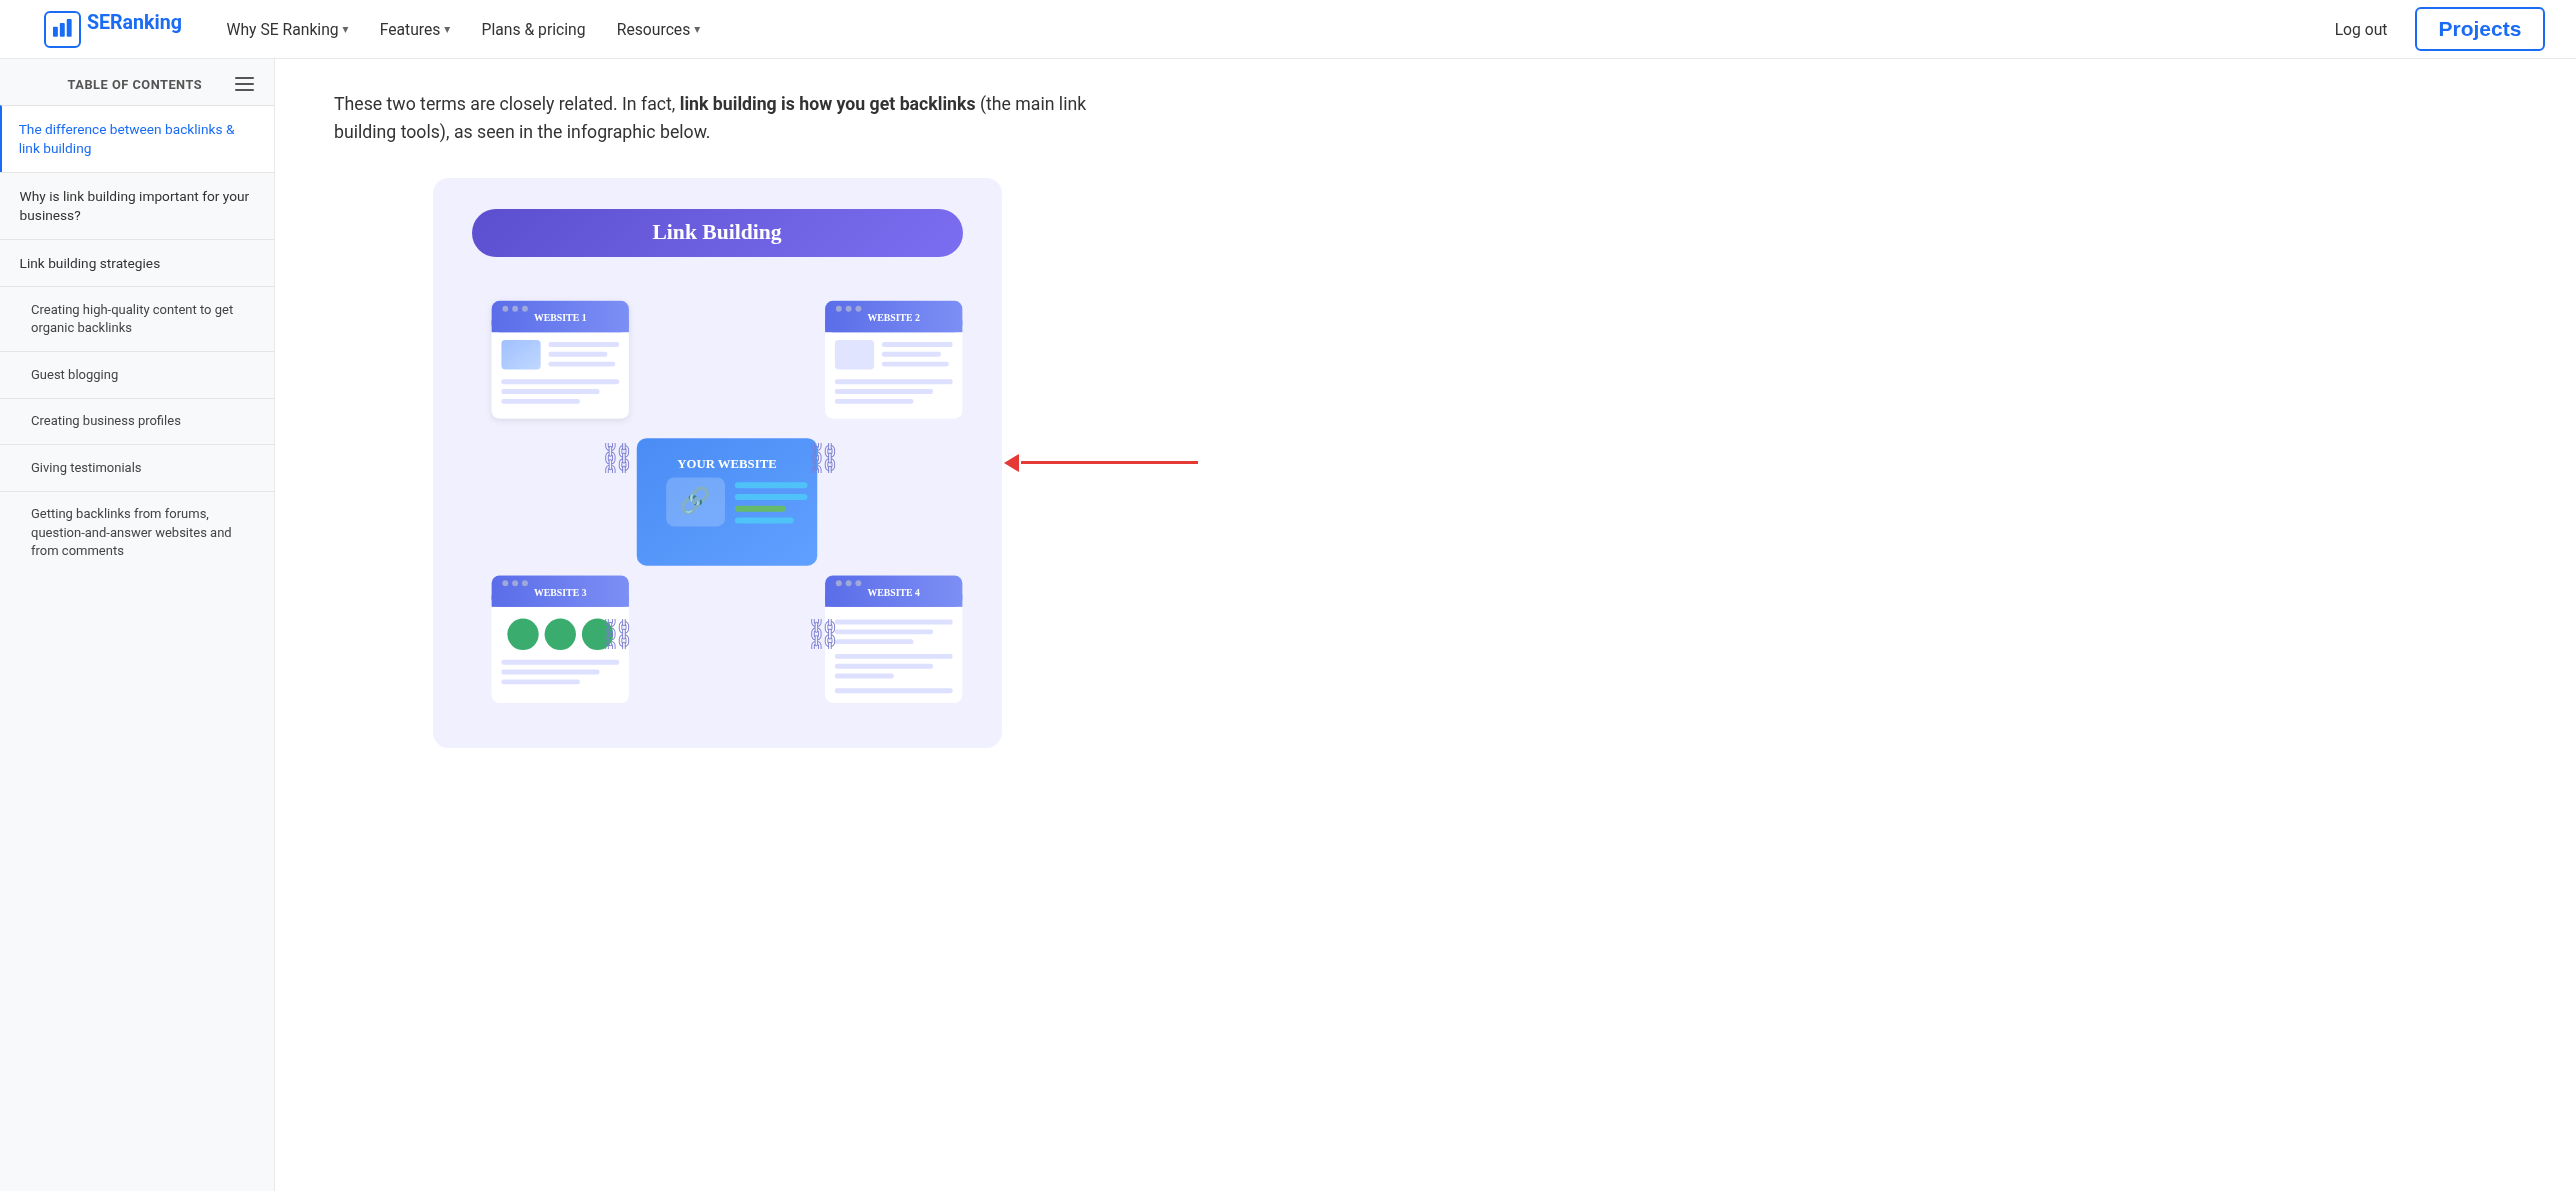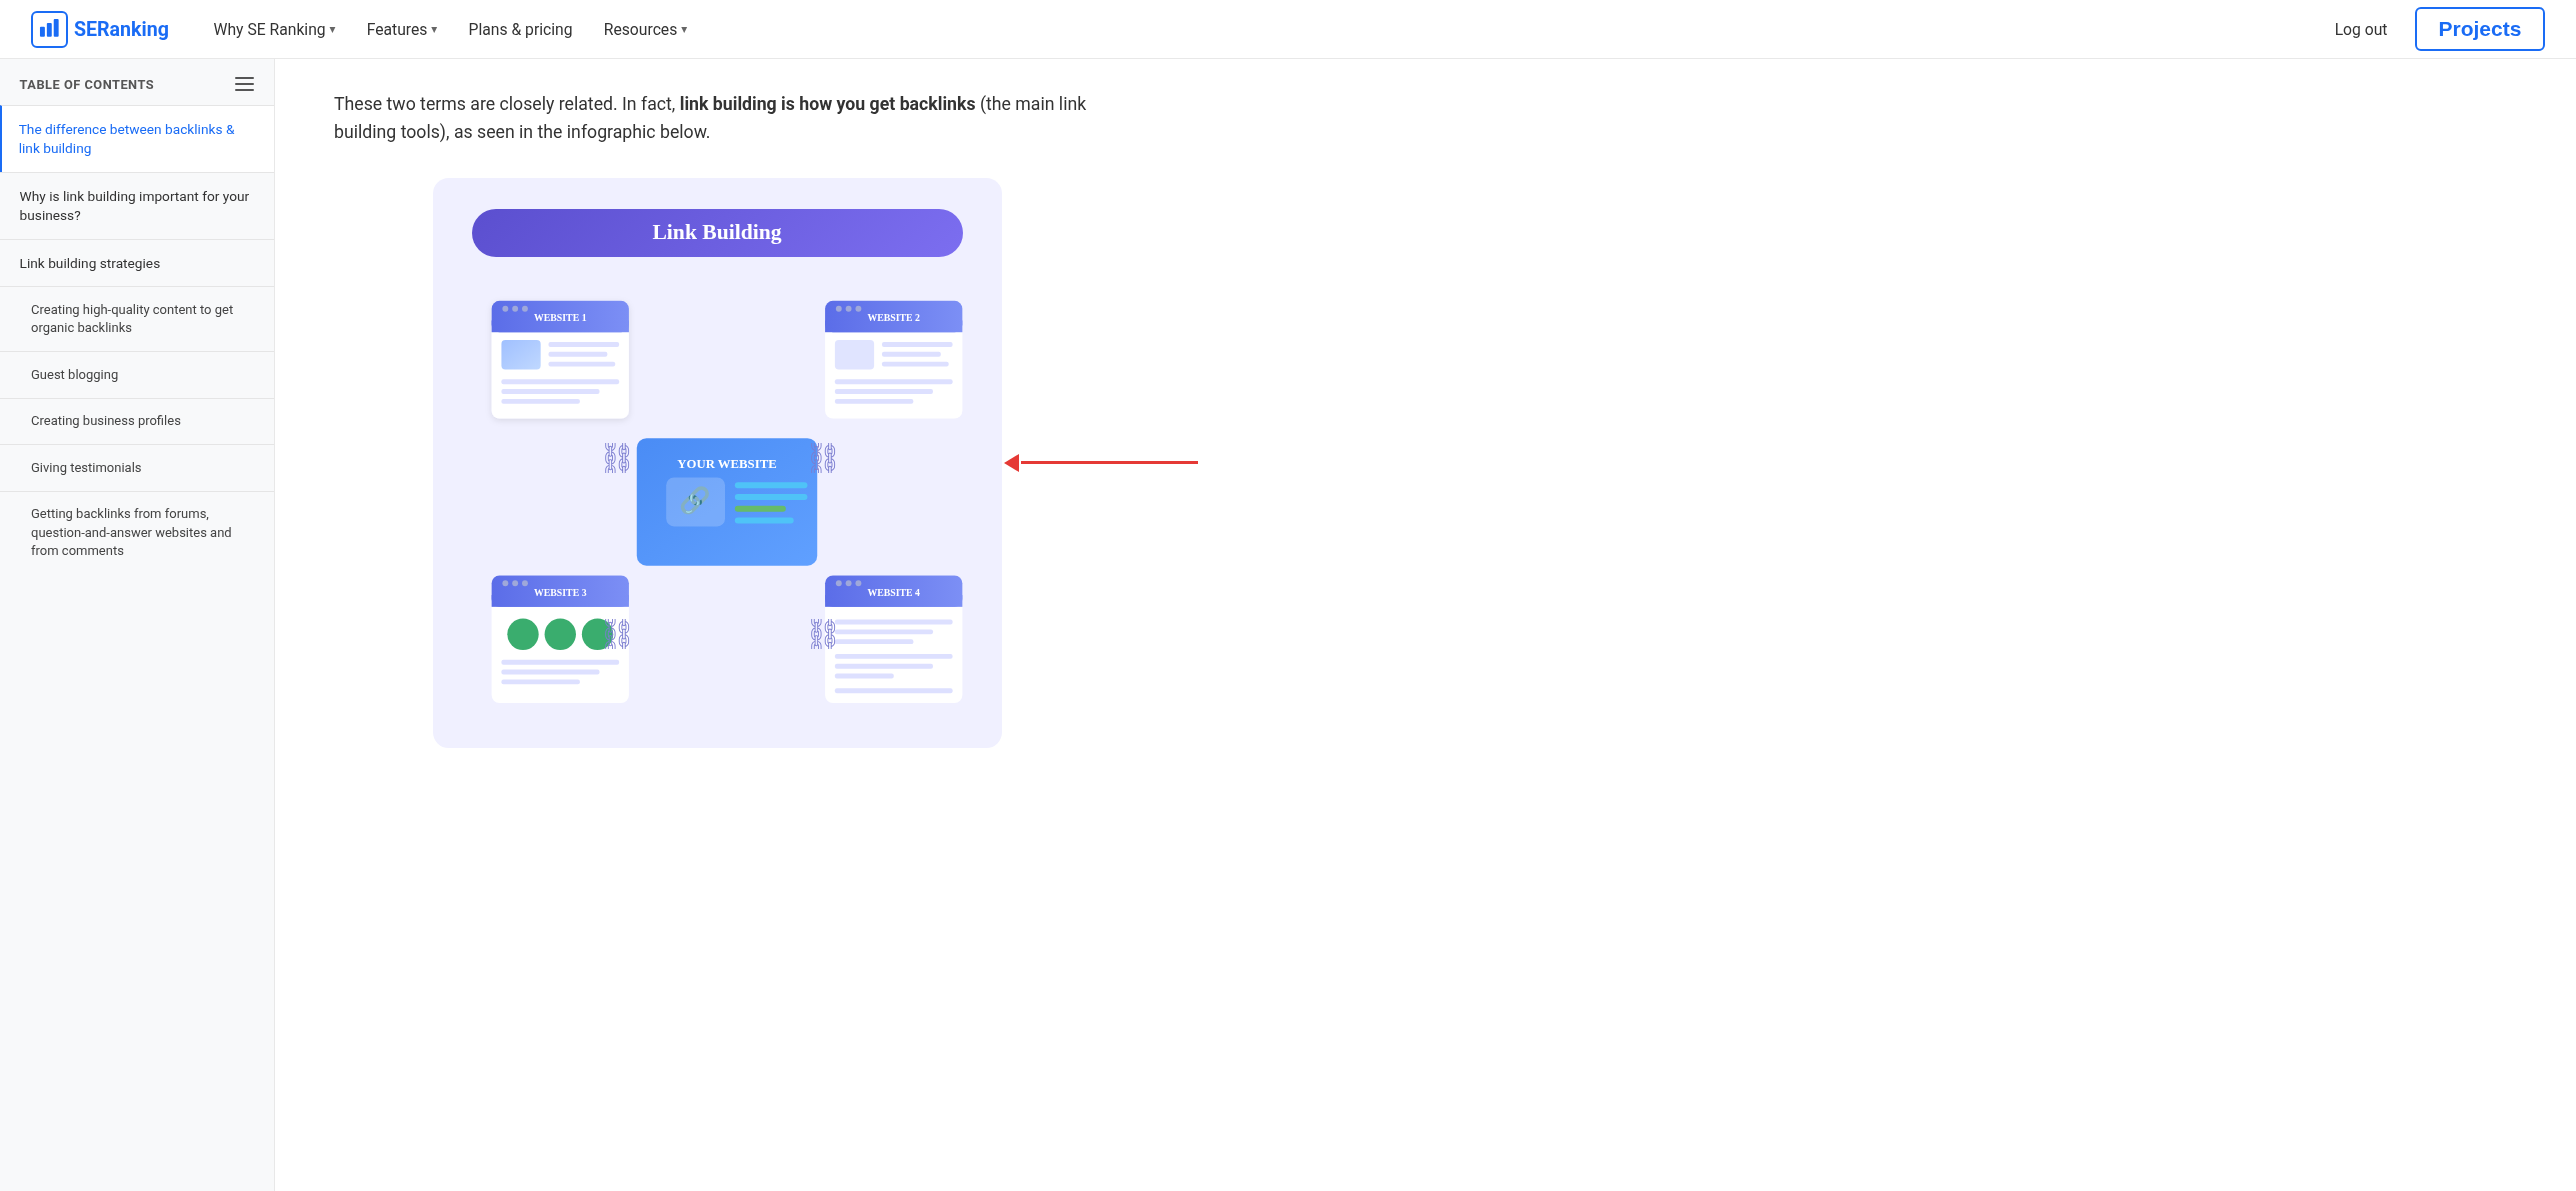--- a/index.html
+++ b/index.html
@@ -4,21 +4,21 @@
   <style>
     * { margin: 0; padding: 0; box-sizing: border-box; }
     body { font-family: -apple-system, BlinkMacSystemFont, 'Segoe UI', Roboto, sans-serif; background: #fff; overflow-x: hidden; }
 
     
     .navbar {
       display: flex; align-items: center; height: 59px;
       border-bottom: 1px solid #e8e8e8; padding: 0 31px;
       position: sticky; top: 0; background: #fff; z-index: 100;
     }
-    .logo-area { display: flex; align-items: center; margin-right: 31px; }
+    .logo-area { display: flex; margin-right: 31px; margin-left: 13px; }
     .logo-icon {
       width: 37px; height: 37px; border: 2px solid #1a6cf5;
       border-radius: 5.9px; display: flex; align-items: center; justify-content: center;
       margin-right: 5.9px;
     }
     .logo-icon svg { width: 23.6px; height: 23.6px; }
     .logo-text { font-size: 19.6px; font-weight: 700; color: #1a1a1a; }
     .logo-text span { color: #1a6cf5; }
     .nav-links { display: flex; align-items: center; gap: 3.9px; flex: 1; }
     .nav-item {
@@ -40,20 +40,21 @@
 
     
     .sidebar {
       width: 275px; min-width: 275px; border-right: 1px solid #e8e8e8;
       background: #f8f9fa; overflow-y: auto; position: sticky; top: 59px;
       height: calc(100vh - 59px);
     }
     .toc-header {
       display: flex; align-items: center; justify-content: space-between;
       padding: 17.7px 19.6px 13.7px 19.6px;
+      margin-left: 48px;
     }
     .toc-title { font-size: 12.8px; font-weight: 700; color: #555; letter-spacing: 0.5px; text-transform: uppercase; }
     .hamburger-icon { display: flex; flex-direction: column; gap: 3.9px; cursor: pointer; }
     .hamburger-icon span { display: block; width: 19.6px; height: 2px; background: #555; border-radius: 2px; }
 
     .toc-list { list-style: none; padding: 0; }
     .toc-item {
       border-top: 1px solid #e5e5e5;
       cursor: pointer;
     }

